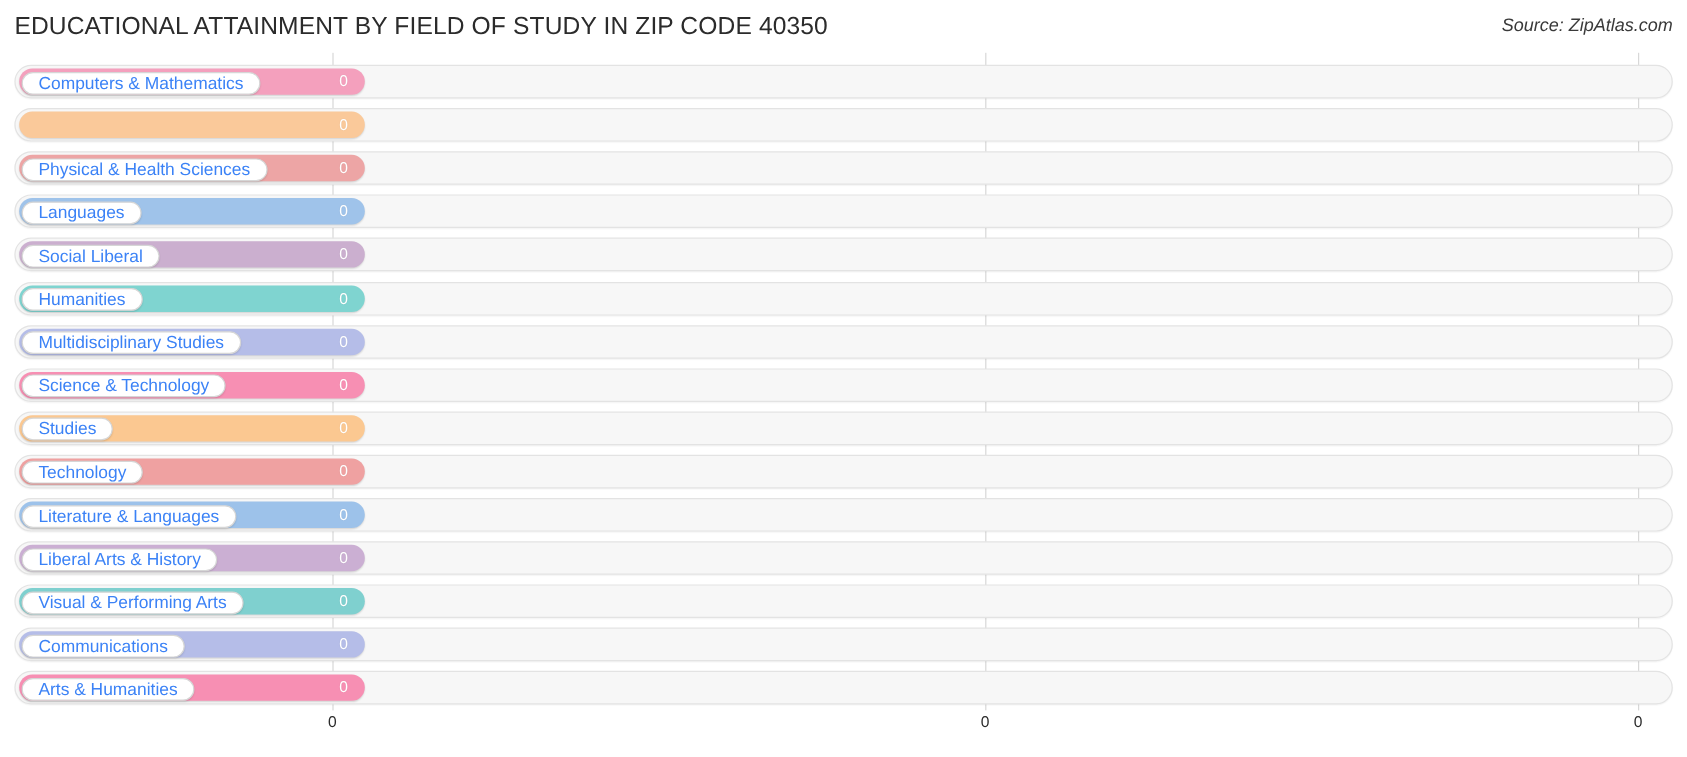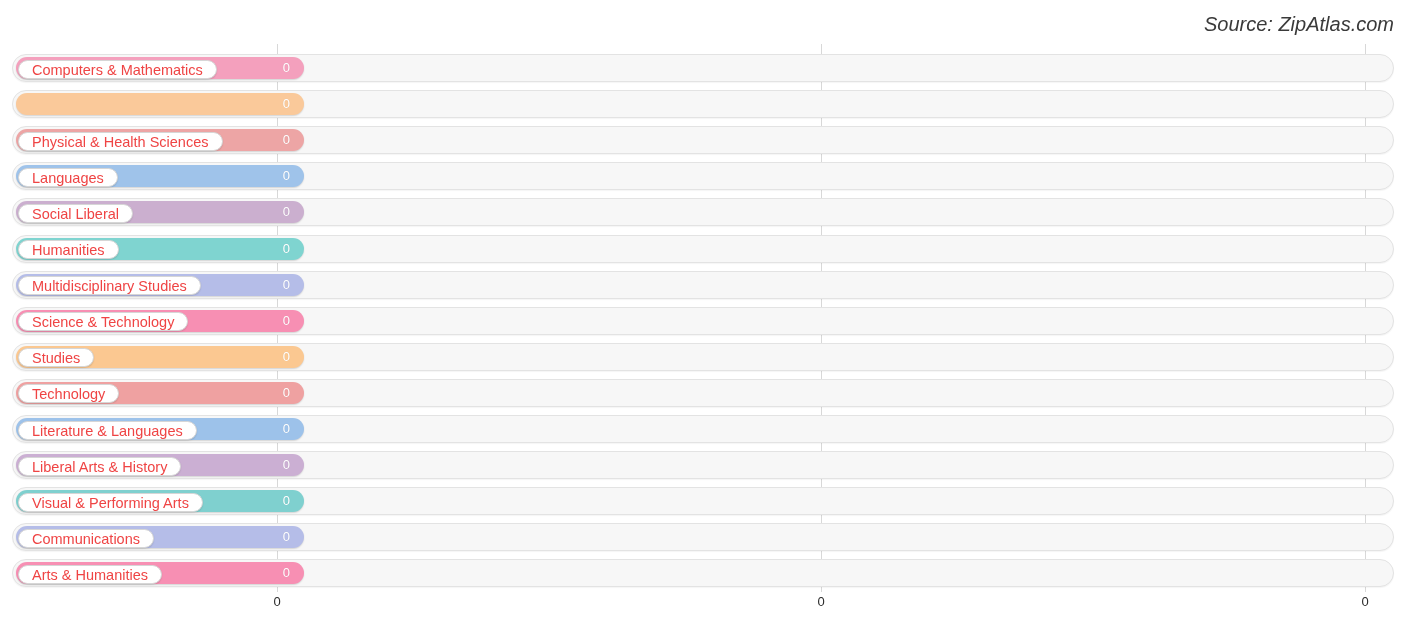--- a/index.html
+++ b/index.html
@@ -29,21 +29,21 @@
     font-size: 20.5px;
     letter-spacing: 0.1px;
     color: #2b2b2b;
     font-weight: 400;
     white-space: nowrap;
   }
   .source {
     position: absolute;
     right: 12px;
     top: 13px;
-    font-size: 20px;
+    font-size: 15px;
     font-style: italic;
     color: #3a3a3a;
     white-space: nowrap;
   }
 
   
   .plot {
     position: absolute;
     left: 0;
     top: 44px;
@@ -109,21 +109,21 @@
     left: 6px;
     top: 5.5px;
     height: 19px;
     line-height: 19px;
     padding: 0 13px 0 13px;
     background: #ffffff;
     border: 1px solid #d6d6d6;
     border-radius: 10px;
     box-sizing: border-box;
     font-size: 14.5px;
-    color: #ef4444;
+    color: #3b82f6;
     white-space: nowrap;
     box-shadow: 0 1px 1.5px rgba(0,0,0,0.12);
   }
 
   
   .axis {
     position: absolute;
     left: 0;
     top: 592px;
     width: 1406px;
@@ -135,20 +135,21 @@
     font-size: 13px;
     color: #2b2b2b;
     transform: translateX(-50%);
     white-space: nowrap;
   }
 </style>
 </head>
 <body>
 
 <div class="header">
+  <div class="chart-title">EDUCATIONAL ATTAINMENT BY FIELD OF STUDY IN ZIP CODE 40350</div>
   <div class="source">Source: ZipAtlas.com</div>
 </div>
 
 <div class="plot">
   <div class="plot-bg"></div>
   <div id="gridlines">
       <div class="gridline" style="left: 277px;"></div>
       <div class="gridline" style="left: 821px;"></div>
       <div class="gridline" style="left: 1365px;"></div>
     </div>

